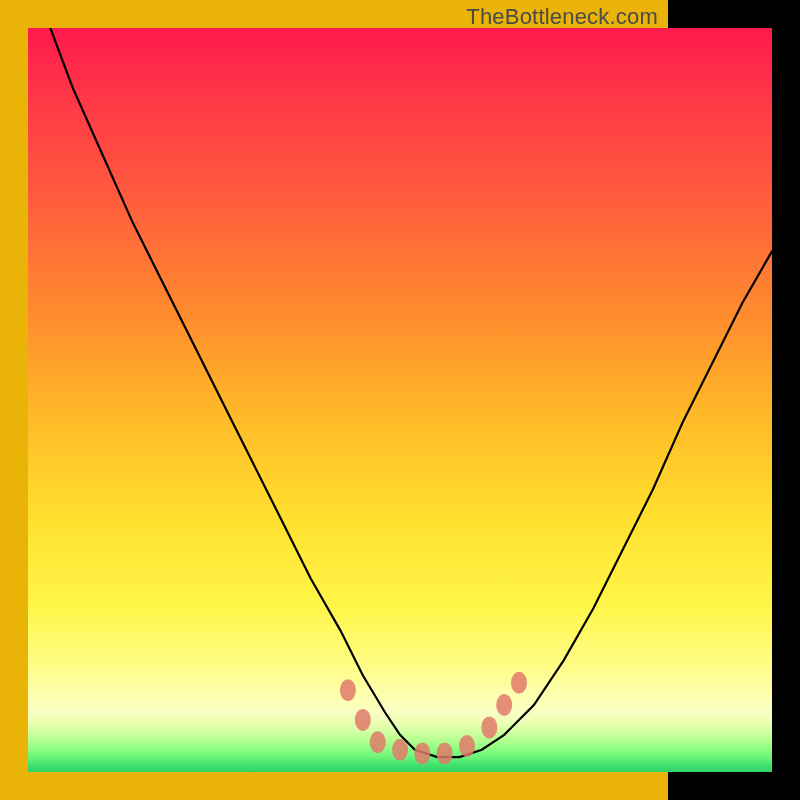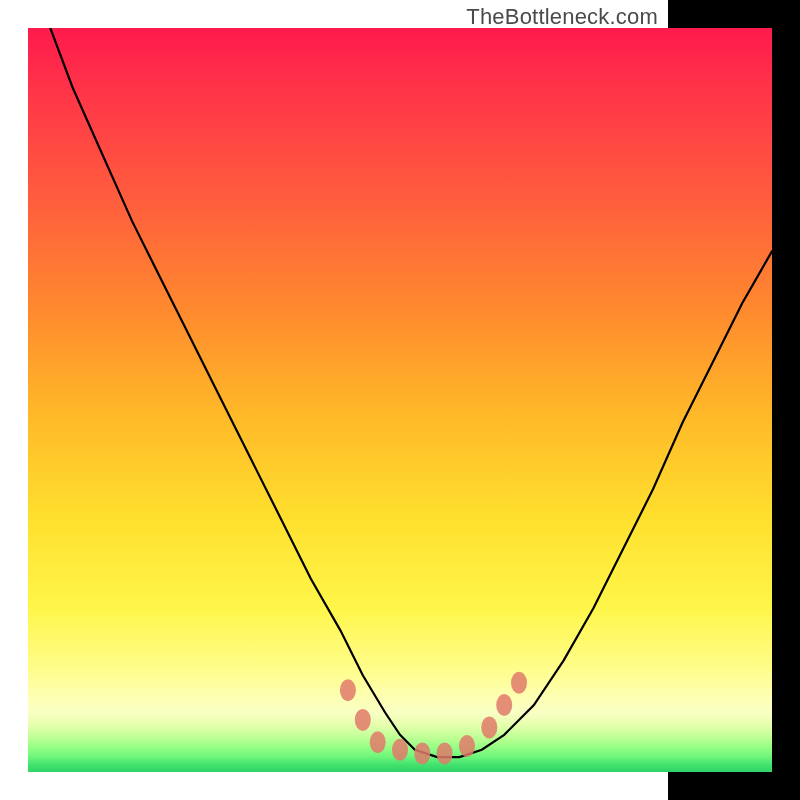--- a/index.html
+++ b/index.html
@@ -8,21 +8,21 @@
     width: 800px;
     height: 800px;
     overflow: hidden;
     background: #000;
     font-family: Arial, Helvetica, sans-serif;
   }
   .frame {
     position: absolute;
     left: 0; top: 0;
     width: 668px; height: 800px;
-    background: #ffffff;
+    background: #eab308;
   }
   .plot-area {
     position: absolute;
     left: 28px;
     top: 28px;
     width: 744px;
     height: 744px;
     overflow: hidden;
   }
   .gradient {

